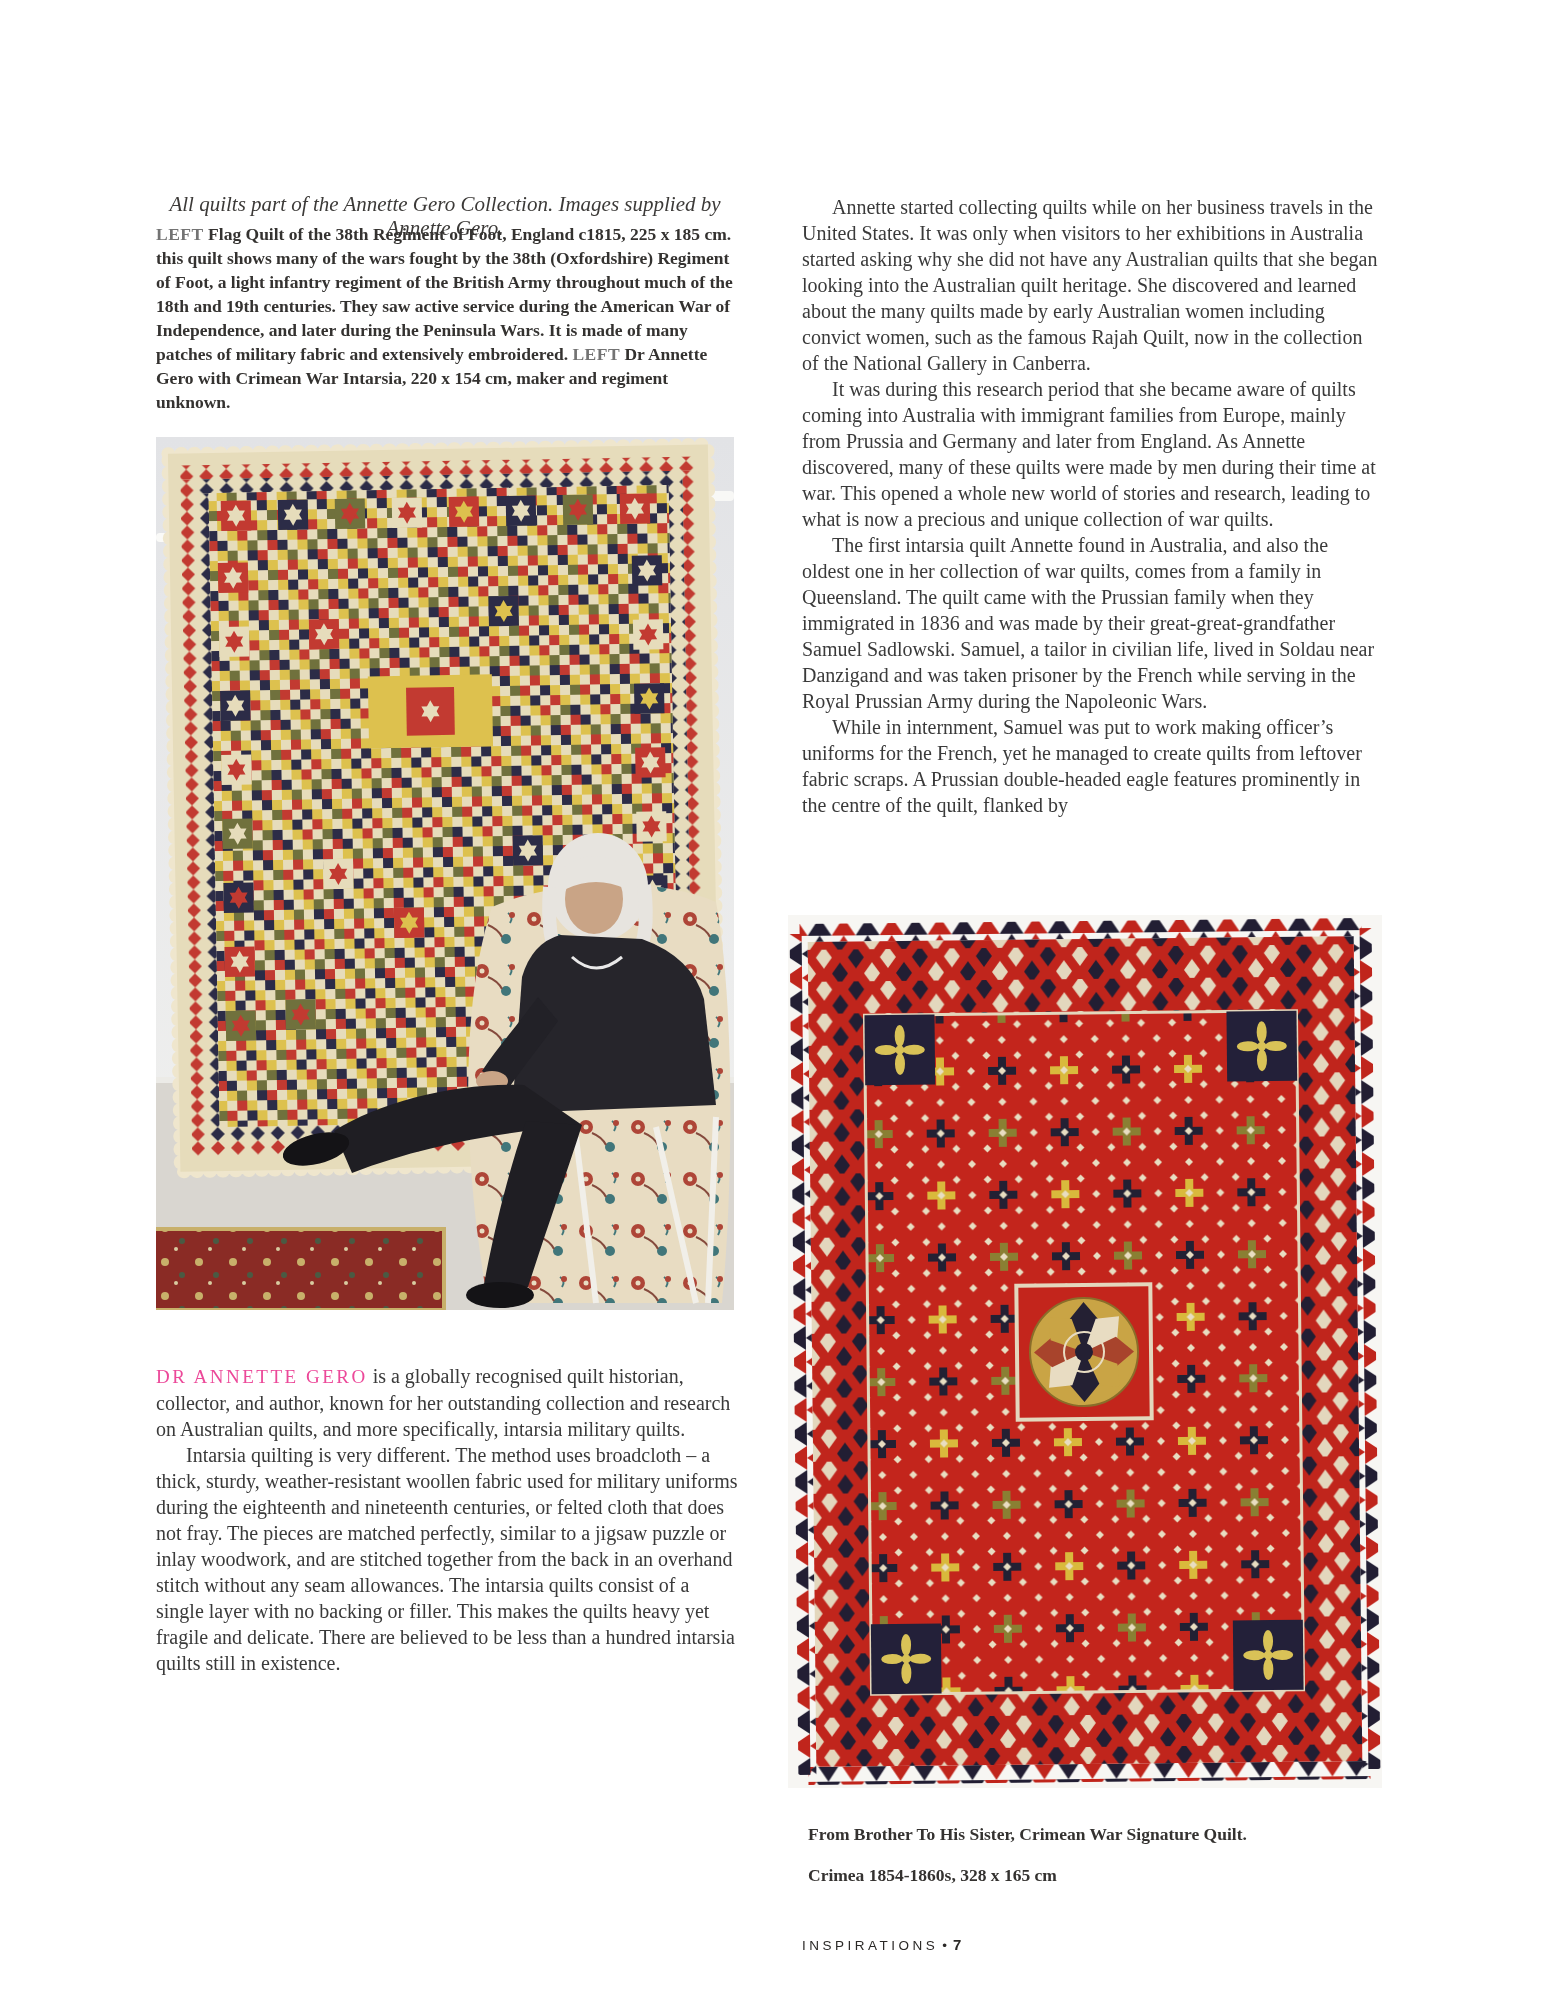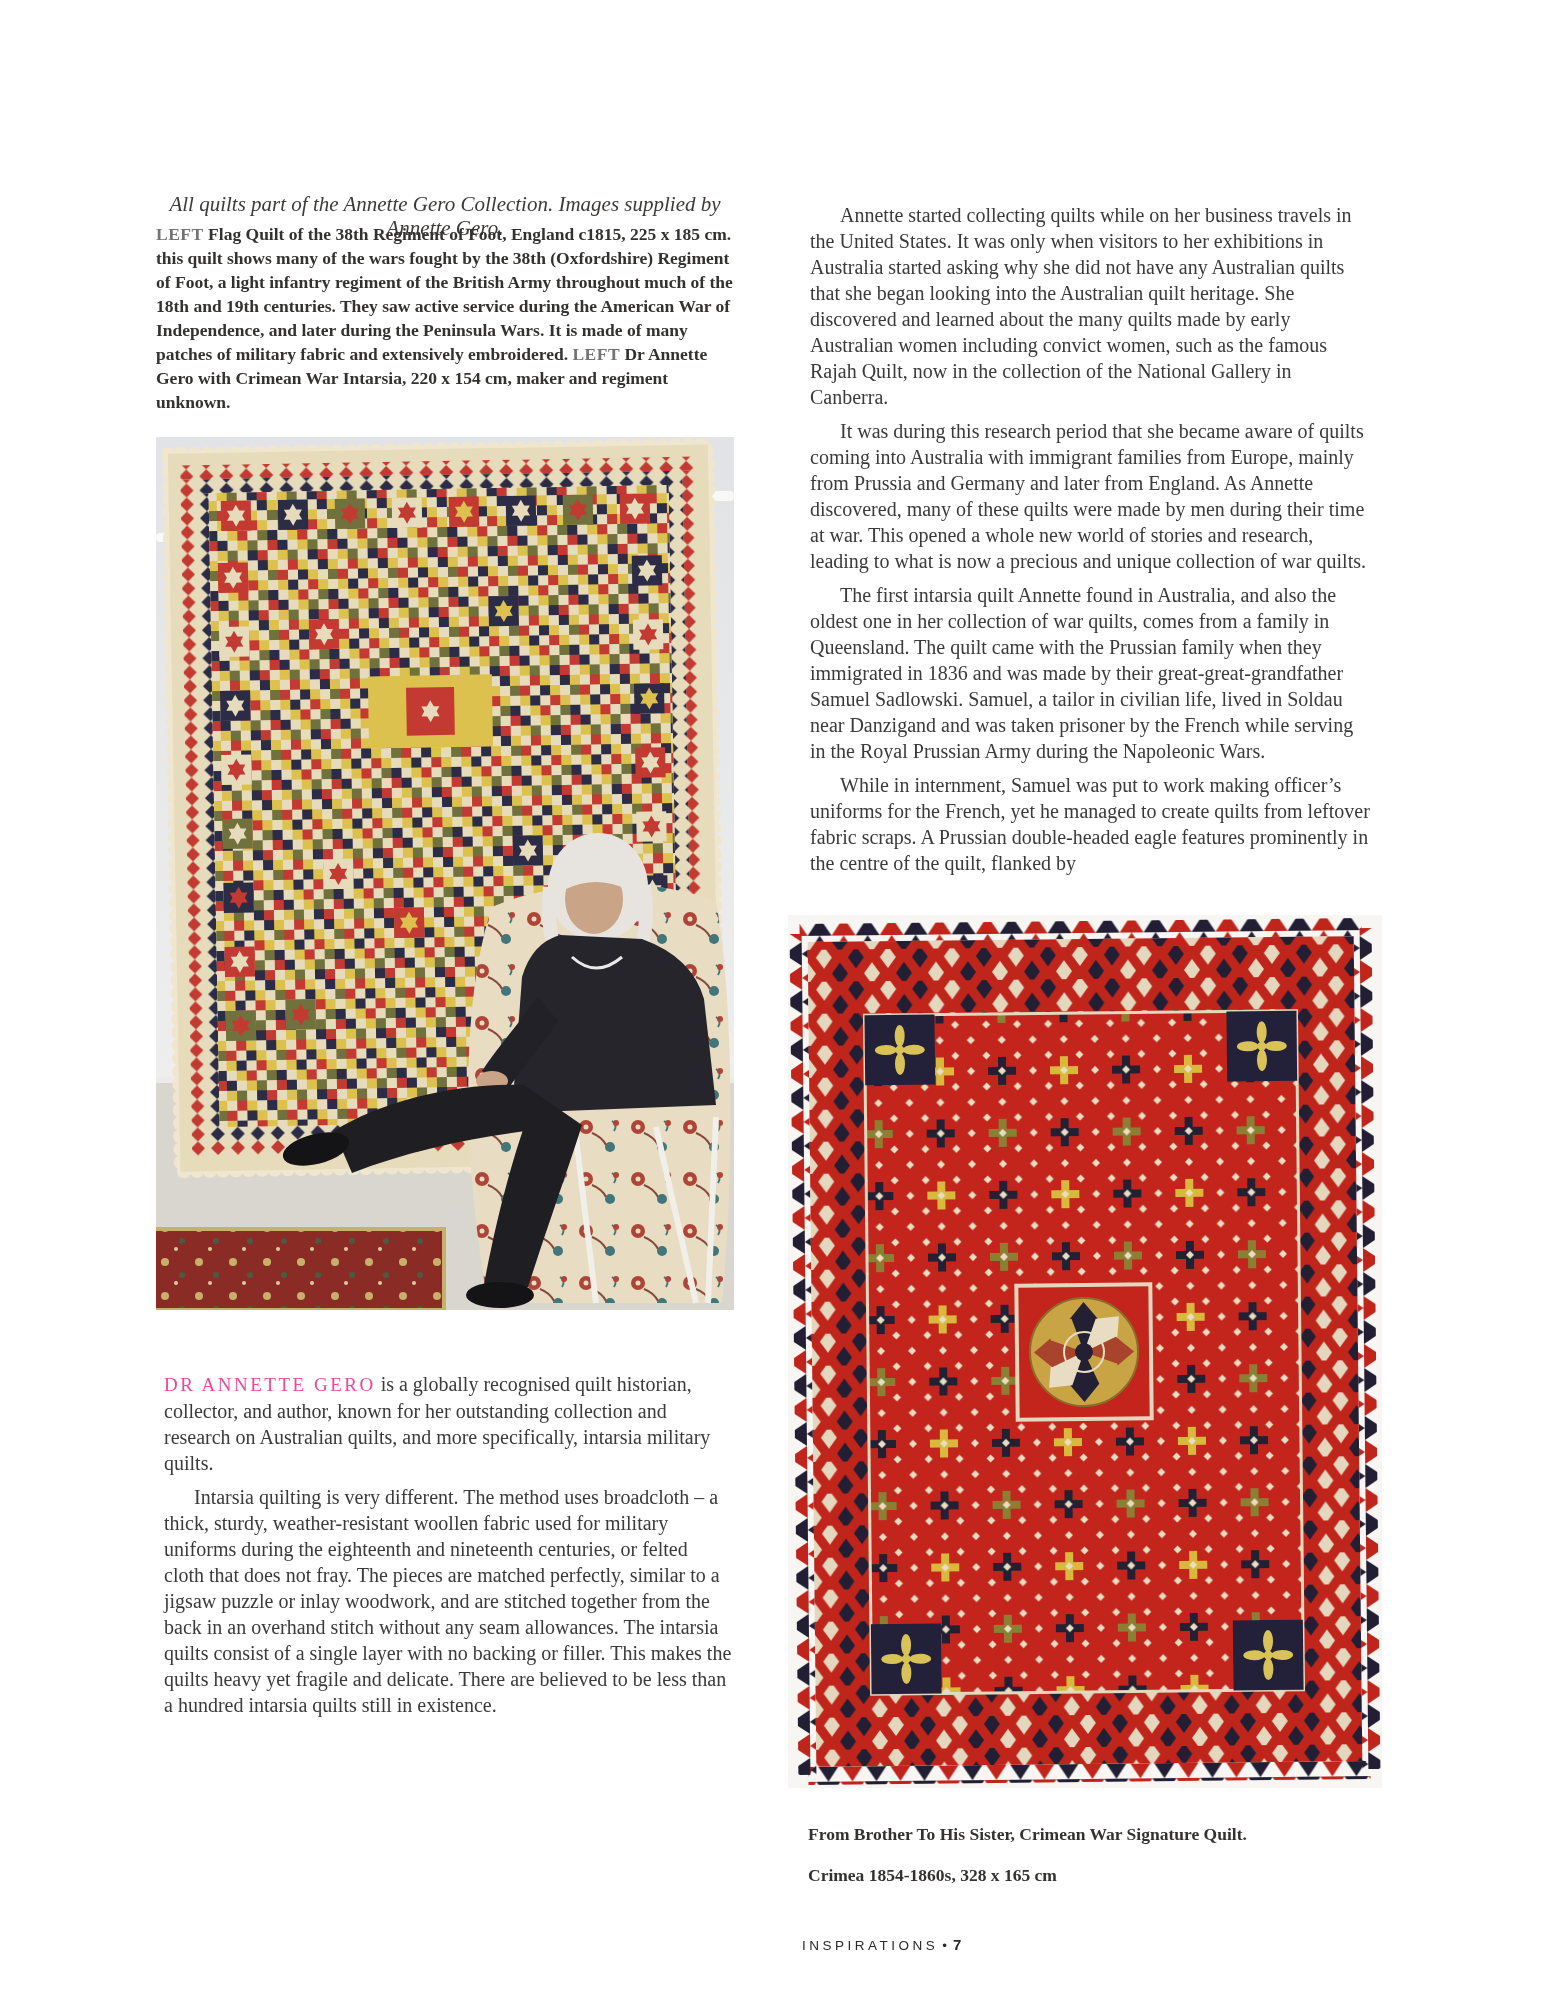--- a/index.html
+++ b/index.html
@@ -8,21 +8,21 @@
   .abs{position:absolute;}
 
   
   #credit{left:156px;top:192px;width:578px;font-style:italic;font-size:21px;line-height:24px;color:#3c3a38;text-align:center;}
   #caption-left{left:156px;top:222px;width:578px;font-size:17.5px;line-height:24px;font-weight:bold;color:#343230;}
   .cap-label{color:#737373;font-weight:bold;letter-spacing:.5px;text-align:right;}
 
   
   .body-text{font-size:20px;line-height:26px;color:#3a3a3a;}
   #right-col-text{left:802px;top:194px;width:578px;}
-  .body-text p{margin:8px;}
+  .body-text p{margin:0;}
   .body-text p.ind{text-indent:30px;}
   #bio-text{left:156px;top:1363px;width:584px;}
   .leadin{font-weight:normal;letter-spacing:2.5px;font-size:19px;color:#ec4899;}
 
   
   #photo1{left:156px;top:437px;width:578px;height:873px;}
   #photo2{left:788px;top:915px;width:594px;height:873px;}
   #photo1 svg,#photo2 svg{display:block;}
 
   

